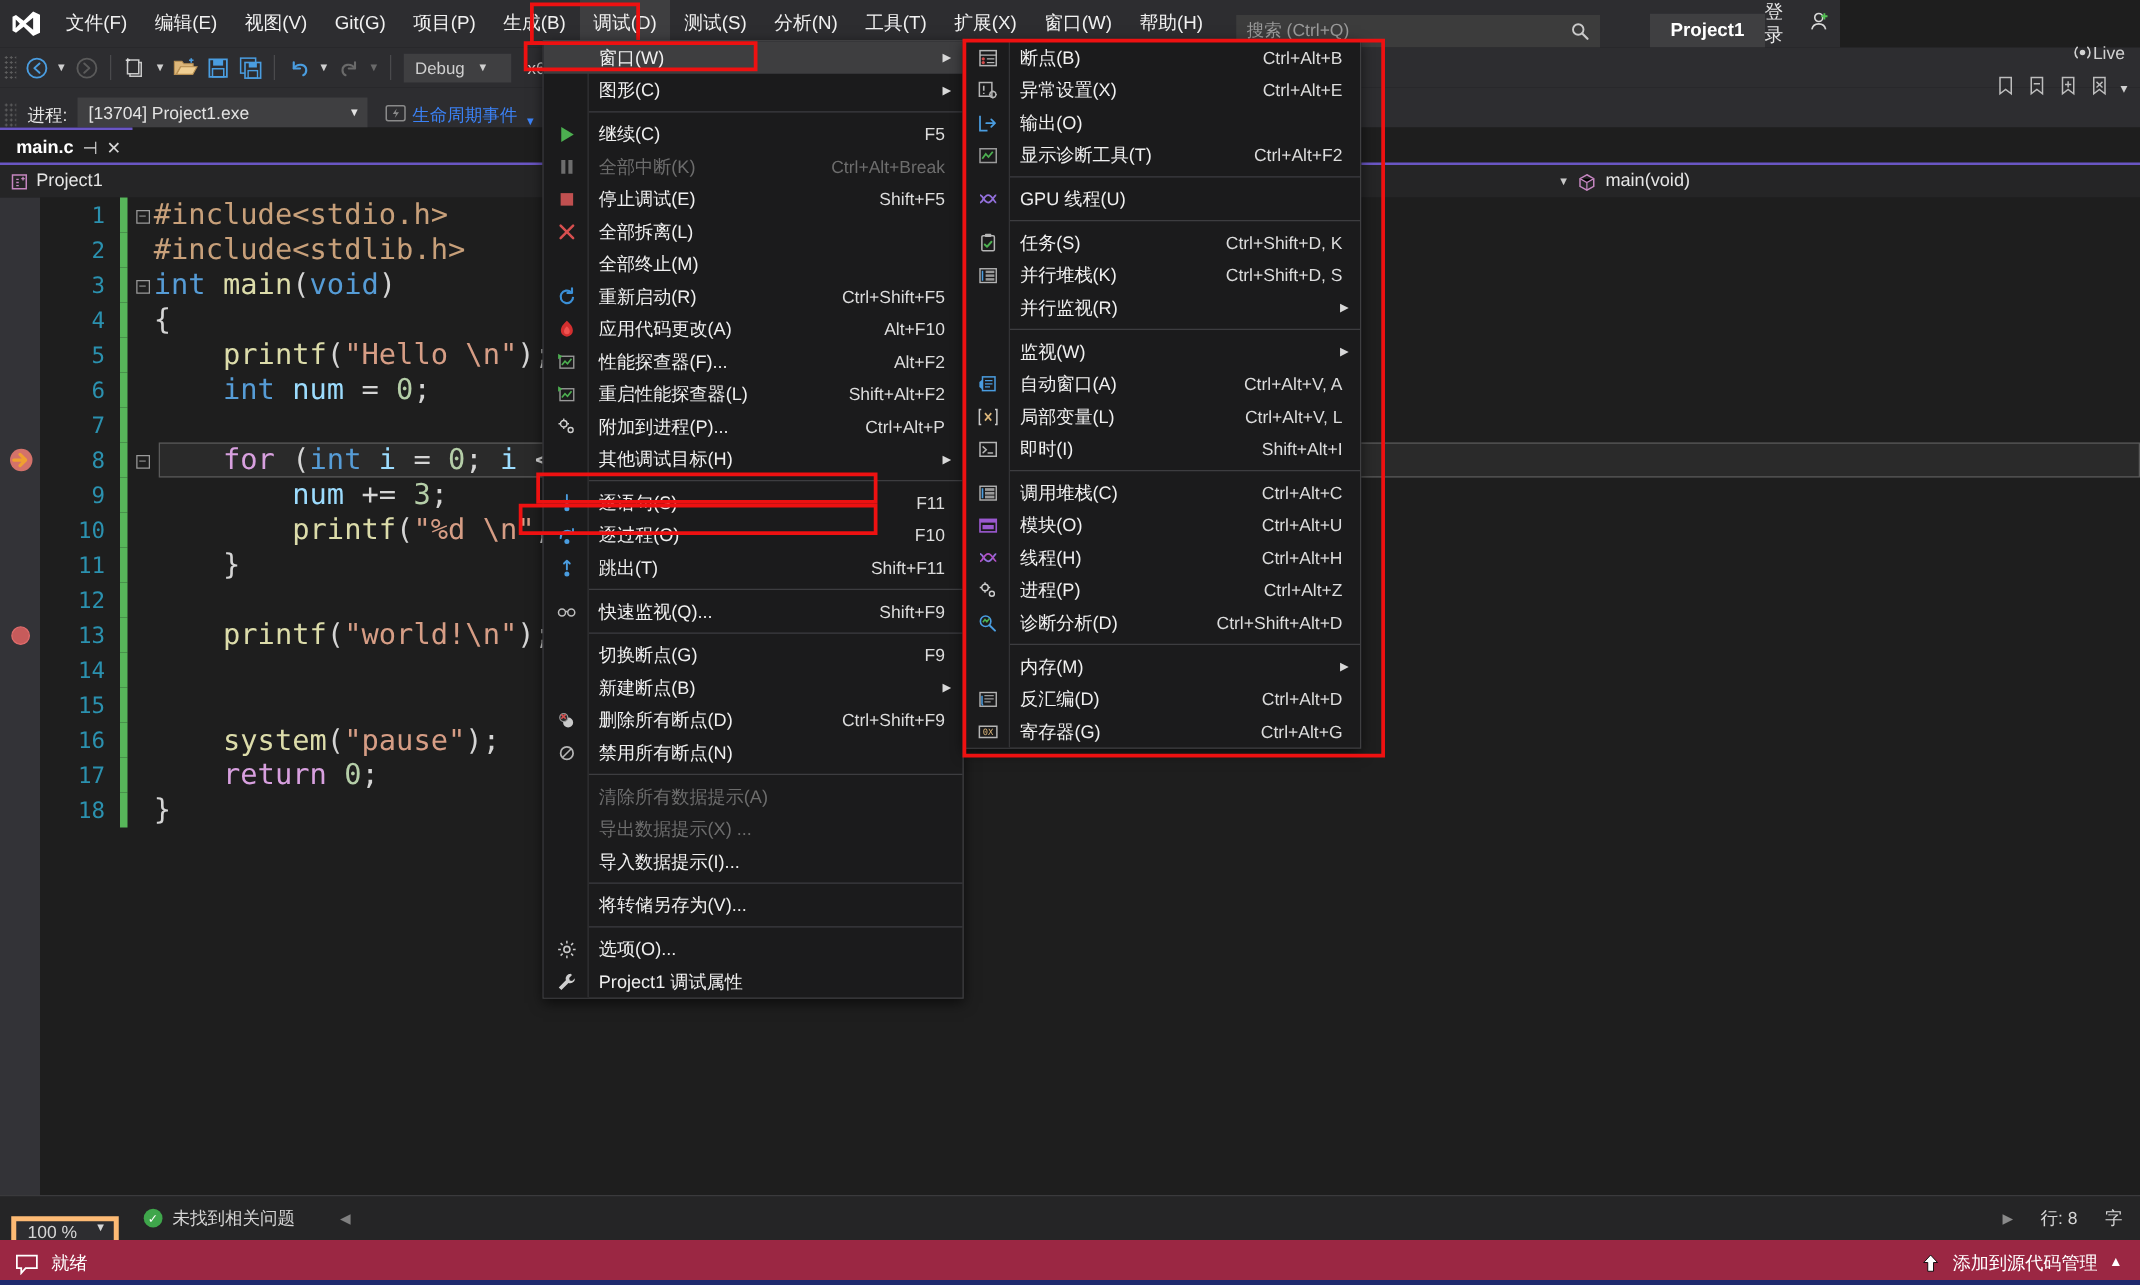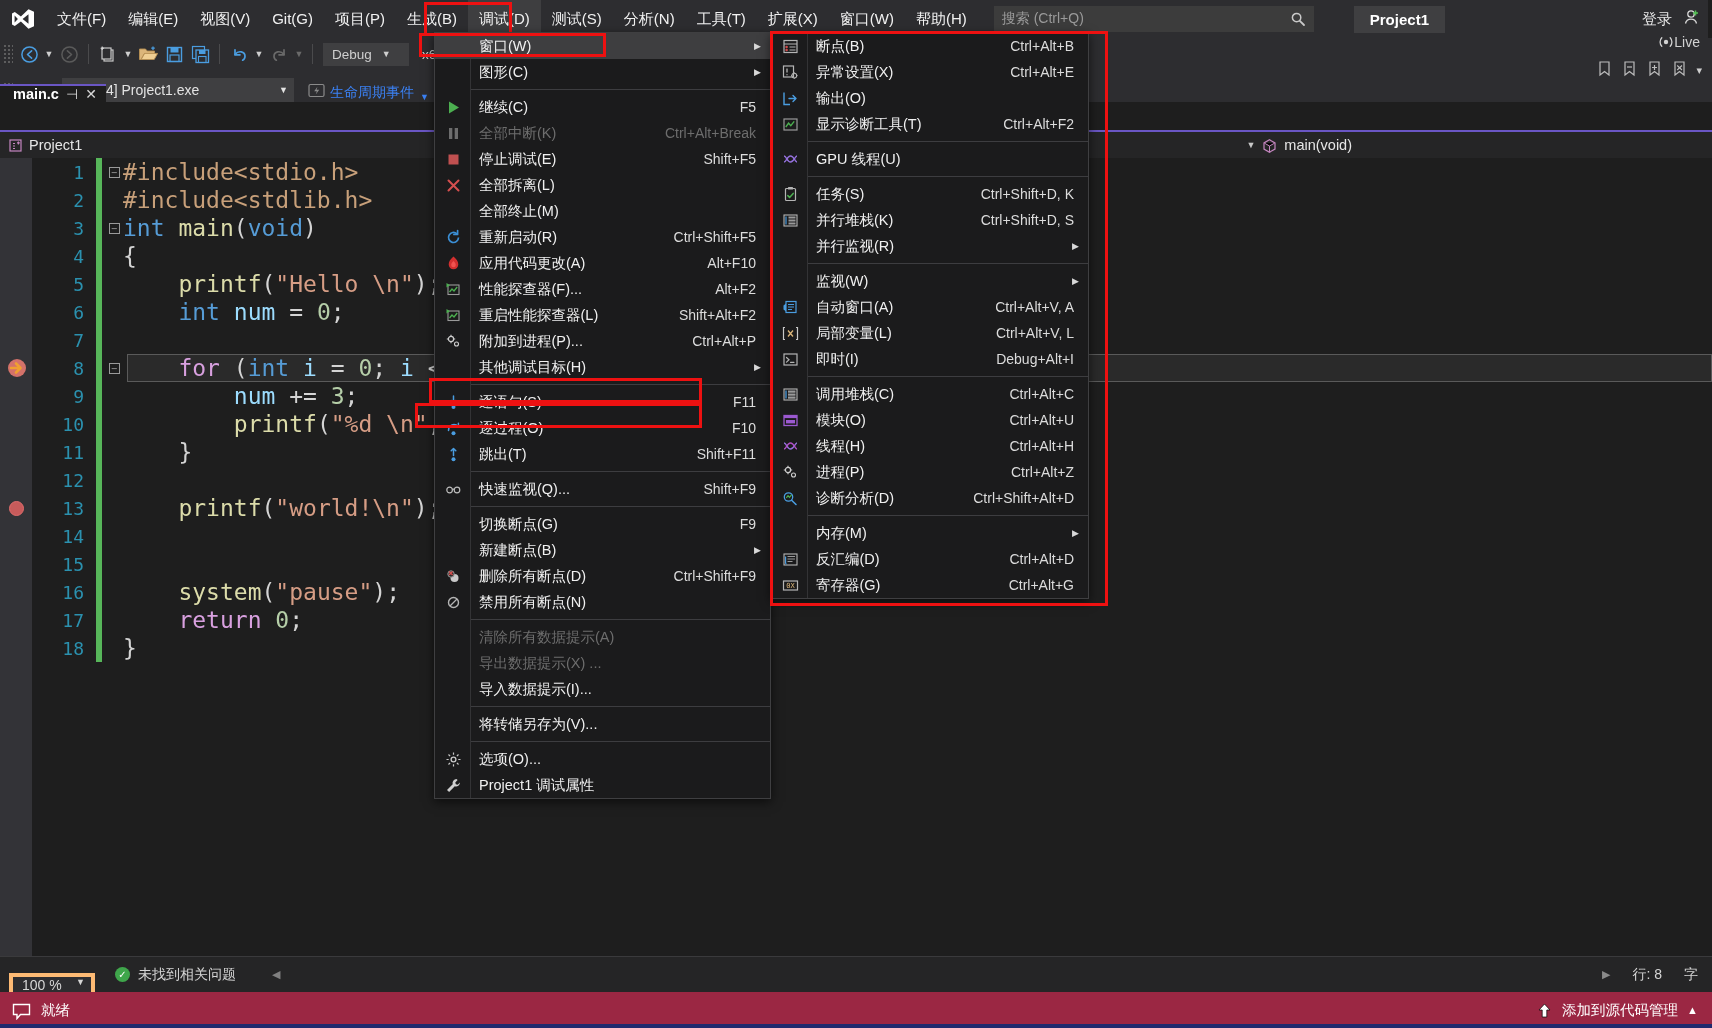--- a/index.html
+++ b/index.html
@@ -7,22 +7,22 @@
     width: 1712px; height: 1028px;
     background: #1e1e1e;
     font-family: "Liberation Sans", sans-serif;
     overflow: hidden;
     -webkit-font-smoothing: antialiased;
   }
   #app { position: relative; width: 1712px; height: 1028px; }
 
   
   .titlebar {
-    position: absolute; top: 0; left: 0; width: 1708px; height: 38px;
-    background: #2d2d30; display: flex; align-items: center;
+    position: absolute; top: 0; left: 0; width: 1472px; height: 38px;
+    background: #2d2d30; display: flex; align-items: flex-end;
   }
   .vs-logo { width: 46px; height: 38px; display: flex; align-items: center; justify-content: center; }
   .vs-logo svg { width: 24px; height: 22px; }
   .menu-bar { display: flex; align-items: center; height: 38px; }
   .menu-item {
     font-size: 15px; color: #f1f1f1; padding: 0 11px; line-height: 38px;
     white-space: nowrap; cursor: default;
   }
   .menu-item.active-menu { background: #3e3e40; }
   .menu-hl {
@@ -69,22 +69,22 @@
     margin-left: 8px; width: 232px; height: 24px; background: #3f3f41; color: #e3e3e3;
     font-size: 14px; display: flex; align-items: center; padding: 0 6px 0 9px;
   }
   .proc-combo .txt { flex: 1; }
   .dim { color: #3b82f6; }
 
   
   .editor-area { position: absolute; top: 102px; left: 0; width: 1712px; bottom: 72px; background: #1e1e1e; }
   .tabstrip { height: 30px; display: flex; align-items: flex-end; }
   .tab {
-    height: 48px; background: #1e1e1e; border-top: 2px solid #6a56c4;
-    display: flex; align-items: flex-start; gap: 7px; padding: 0 9px 0 13px;
+    height: 30px; background: #1e1e1e; border-top: 2px solid #6a56c4;
+    display: flex; align-items: center; gap: 7px; padding: 0 9px 0 13px;
     color: #ffffff; font-size: 14.5px; font-weight: bold;
   }
   .tab .pin, .tab .x { color: #d8d8d8; font-weight: normal; font-size: 14px; }
   .tab-underline { position: absolute; top: 130px; left: 0; width: 1712px; height: 2px; background: #6a56c4; }
 
   .breadcrumb-bar {
     position: absolute; top: 132px; left: 0; width: 1712px; height: 26px;
     background: #252526; display: flex; align-items: center; color: #e6e6e6; font-size: 14.5px;
   }
   .bc-item { display: flex; align-items: center; gap: 6px; padding-left: 8px; }
@@ -838,21 +838,21 @@
         <span class="mi-key">Ctrl+Alt+V, L</span>
       </div>
       <div class="mrow">
         <span class="mi-icon">
           <svg viewBox="0 0 17 17">
             <rect x="2" y="3" width="13" height="11" fill="none" stroke="#b5b5b5" stroke-width="1.2"></rect>
             <path d="M4.5 6.5 7 8.8l-2.5 2.3M8.5 11.3h3.5" fill="none" stroke="#b5b5b5" stroke-width="1.2" stroke-linecap="round"></path>
           </svg>
         </span>
         <span class="mi-label">即时(I)</span>
-        <span class="mi-key">Debug+Alt+I</span>
+        <span class="mi-key">Shift+Alt+I</span>
       </div>
       <div class="msep"></div>
       <div class="mrow">
         <span class="mi-icon">
           <svg viewBox="0 0 17 17">
             <rect x="2" y="3" width="13" height="11" fill="none" stroke="#b5b5b5" stroke-width="1.1"></rect>
             <rect x="6" y="4.5" width="7.5" height="2.2" fill="#9a9a9a"></rect>
             <rect x="6" y="7.5" width="7.5" height="2.2" fill="#9a9a9a"></rect>
             <rect x="6" y="10.5" width="7.5" height="2.2" fill="#9a9a9a"></rect>
             <path d="M4 4.5v8" stroke="#4a9de0" stroke-width="1.3"></path>

